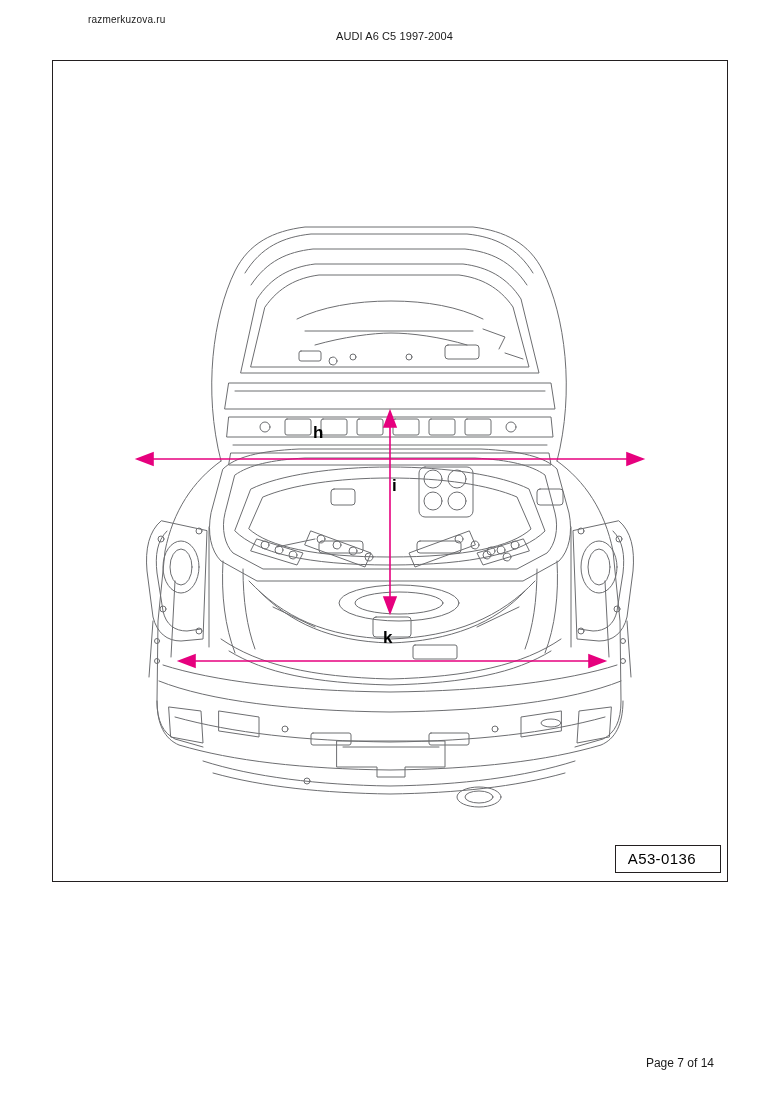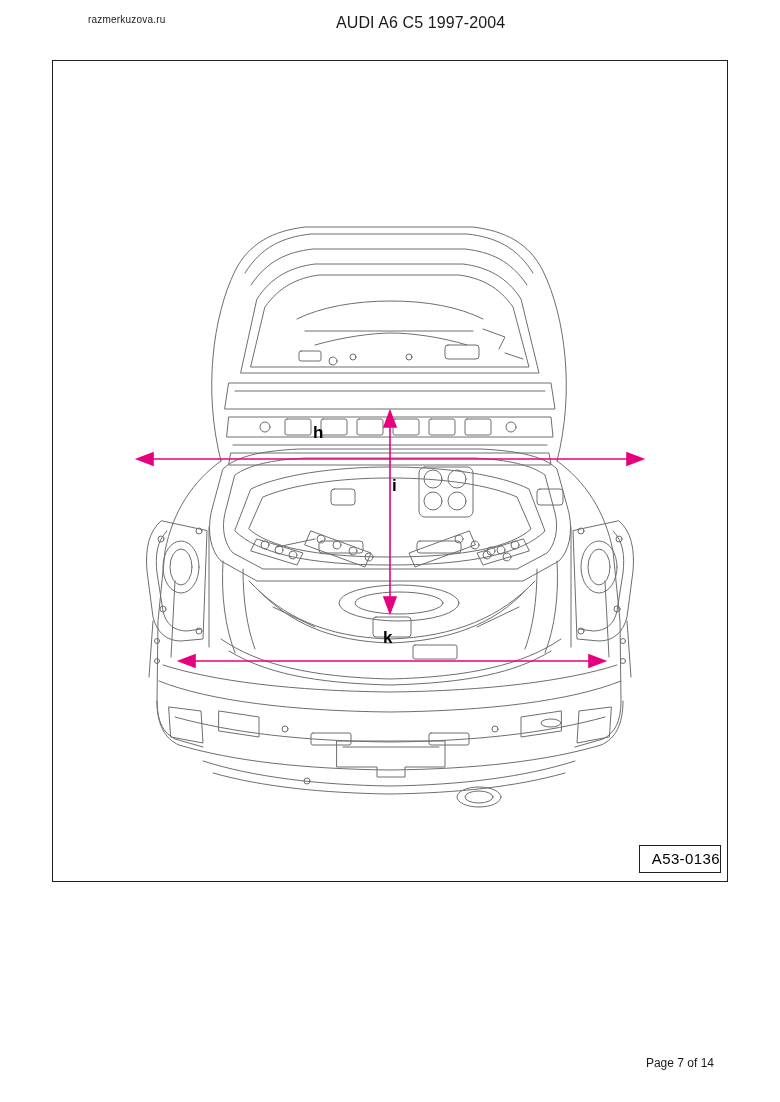--- a/index.html
+++ b/index.html
@@ -28,22 +28,22 @@
     position: absolute;
     left: 88px;
     top: 0;
     font-size: 10px;
     letter-spacing: 0.2px;
     color: #1a1a1a;
   }
   .doc-title {
     position: absolute;
     left: 336px;
-    top: 0;
-    font-size: 16px;
+    top: 16px;
+    font-size: 11px;
     letter-spacing: 0.1px;
     color: #1a1a1a;
   }
 
   
   .figure-frame {
     position: absolute;
     left: 52px;
     top: 60px;
     width: 676px;
@@ -57,21 +57,21 @@
     left: 0;
     top: 0;
     width: 674px;
     height: 820px;
   }
   .figure-code-box {
     position: absolute;
     right: 6px;
     bottom: 8px;
     border: 1px solid #231f20;
-    padding: 4px 0 5px 12px;
+    padding: 4px 24px 5px 12px;
     font-size: 15px;
     letter-spacing: 0.4px;
     background: #ffffff;
     color: #000;
   }
 
   
   .dim-label {
     position: absolute;
     font-family: "Liberation Sans", sans-serif;

